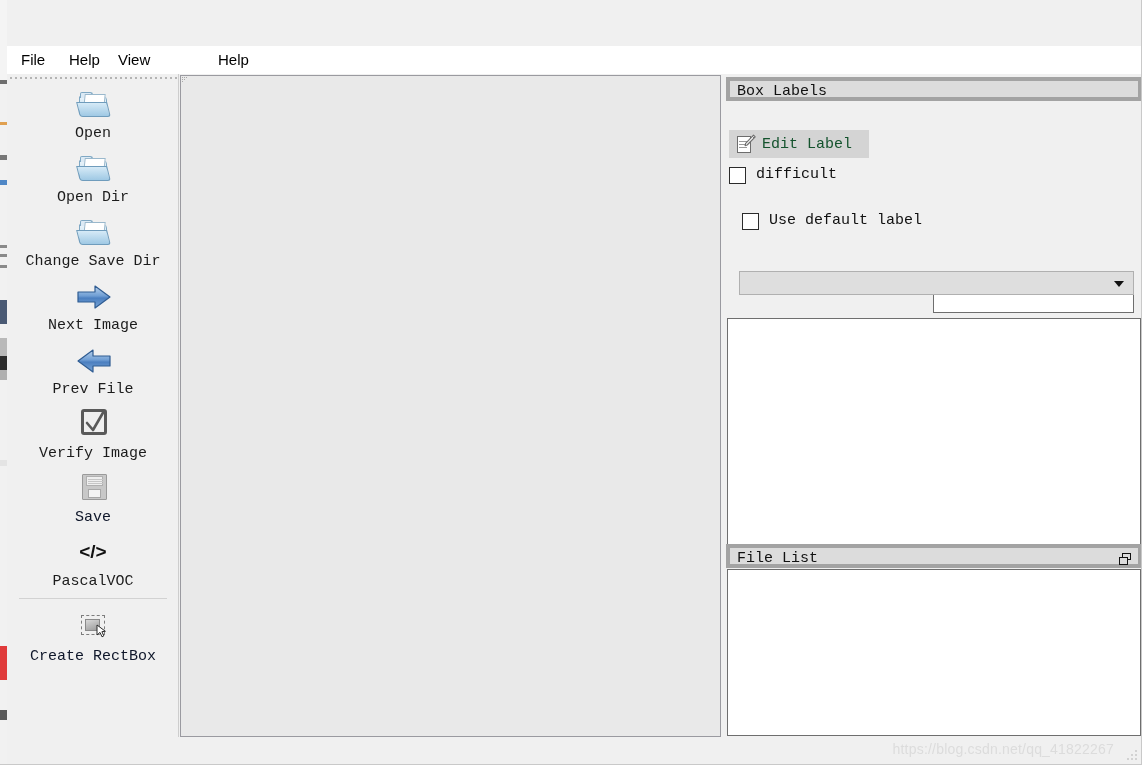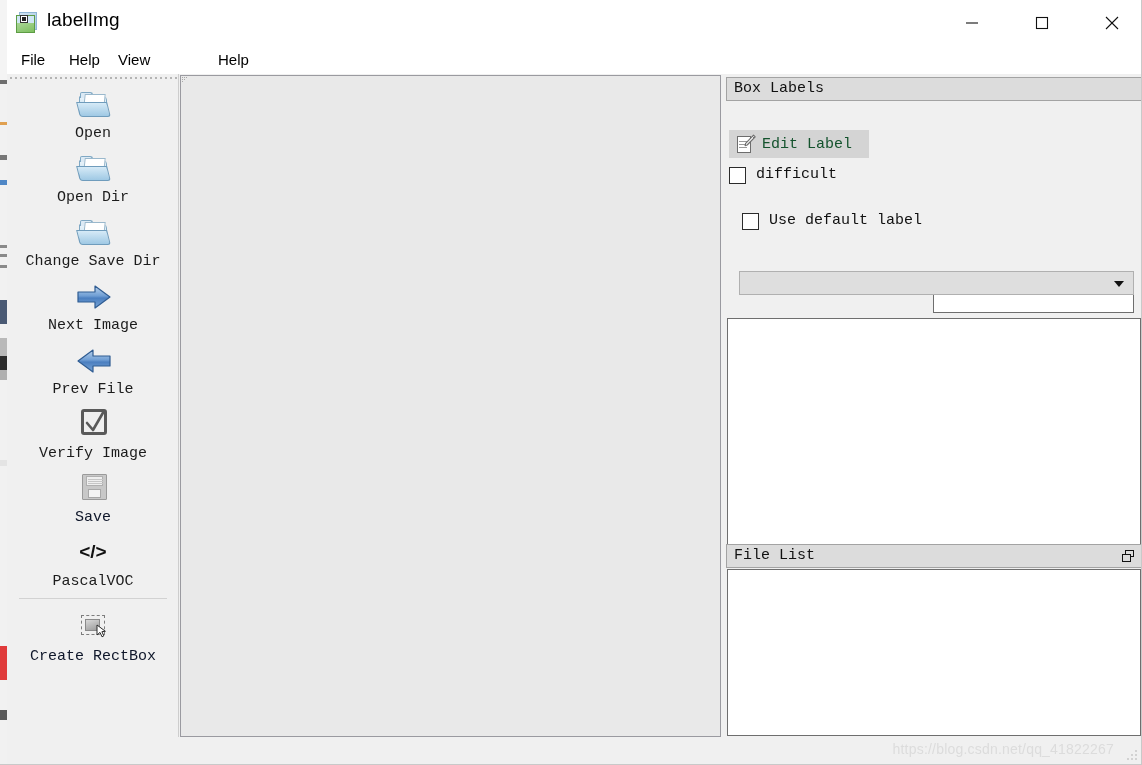--- a/index.html
+++ b/index.html
@@ -252,21 +252,21 @@
 
   
   .dock {
     position: absolute;
     background: #f0f0f0;
   }
   .dock-title {
     position: relative;
     height: 24px;
     background: #dcdcdc;
-    border: 1px solid #a3a3a3;
+    border: 4px solid #a3a3a3;
     box-sizing: border-box;
     line-height: 22px;
     padding-left: 7px;
     font-family: "Liberation Mono", monospace;
     font-size: 15px;
     color: #111;
   }
   .dock-float-btn {
     position: absolute;
     right: 3px; top: 3px;
@@ -429,48 +429,20 @@
     <div class="sliver-band" style="top:370px;height:10px;background:#b0b0b0;"></div>
     <div class="sliver-band" style="top:380px;height:80px;background:#f1f1f1;"></div>
     <div class="sliver-band" style="top:460px;height:6px;background:#e4e4e4;"></div>
     <div class="sliver-band" style="top:466px;height:180px;background:#f1f1f1;"></div>
     <div class="sliver-band" style="top:646px;height:34px;background:#e03b3b;"></div>
     <div class="sliver-band" style="top:680px;height:30px;background:#f1f1f1;"></div>
     <div class="sliver-band" style="top:710px;height:10px;background:#5a5a5a;"></div>
     <div class="sliver-band" style="top:720px;height:45px;background:#f1f1f1;"></div>
   </div>
 
-  <div class="titlebar">
-    <div class="app-icon">
-      <div class="ic-back"></div>
-      <div class="ic-front">
-        <div class="ic-sky"></div>
-      </div>
-      <div class="ic-box"></div>
-      <div class="ic-dot"></div>
-    </div>
-    <div class="app-title">labelImg</div>
-
-    <div class="win-btn" style="left:942px;">
-      <svg width="14" height="14" viewBox="0 0 14 14">
-          <line x1="1" y1="7" x2="13" y2="7" stroke="#111" stroke-width="1.1"></line>
-        </svg>
-    </div>
-    <div class="win-btn" style="left:1012px;">
-      <svg width="14" height="14" viewBox="0 0 14 14">
-          <rect x="1.5" y="1.5" width="11" height="11" fill="none" stroke="#111" stroke-width="1.1"></rect>
-        </svg>
-    </div>
-    <div class="win-btn" style="left:1082px;">
-      <svg width="16" height="16" viewBox="0 0 16 16">
-        <line x1="2" y1="2" x2="14" y2="14" stroke="#111" stroke-width="1.1"></line>
-        <line x1="14" y1="2" x2="2" y2="14" stroke="#111" stroke-width="1.1"></line>
-      </svg>
-    </div>
-  </div>
 
   <div class="menubar">
     <div class="menu-item" style="left:8px;">File</div>
     <div class="menu-item" style="left:56px;">Help</div>
     <div class="menu-item" style="left:105px;">View</div>
     <div class="menu-item" style="left:161px;margin-left:44px;">Help</div>
   </div>
 
   <div class="toolbar">
     <div class="tb-handle" id="tb-handle">

